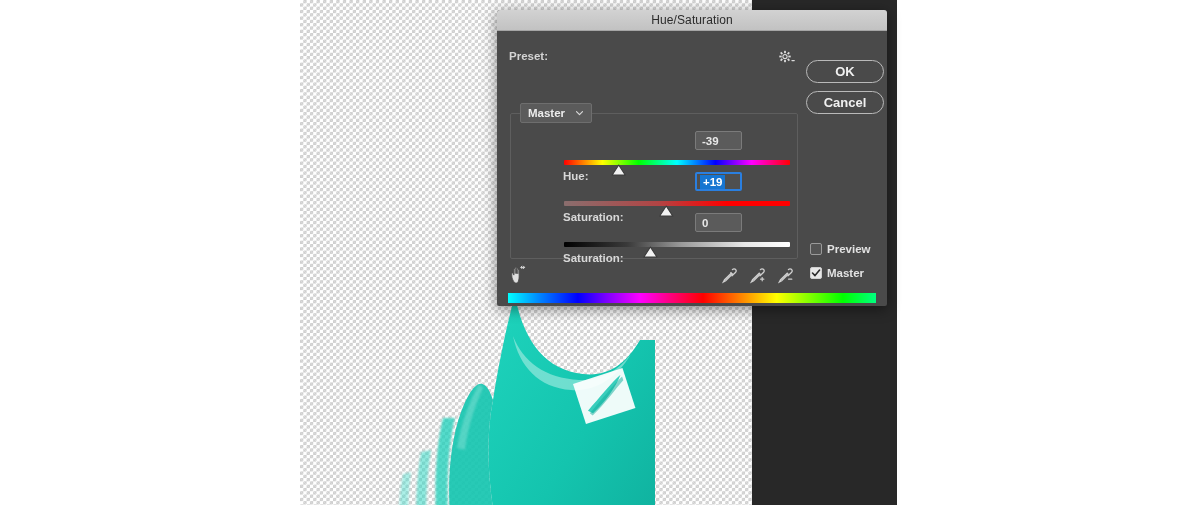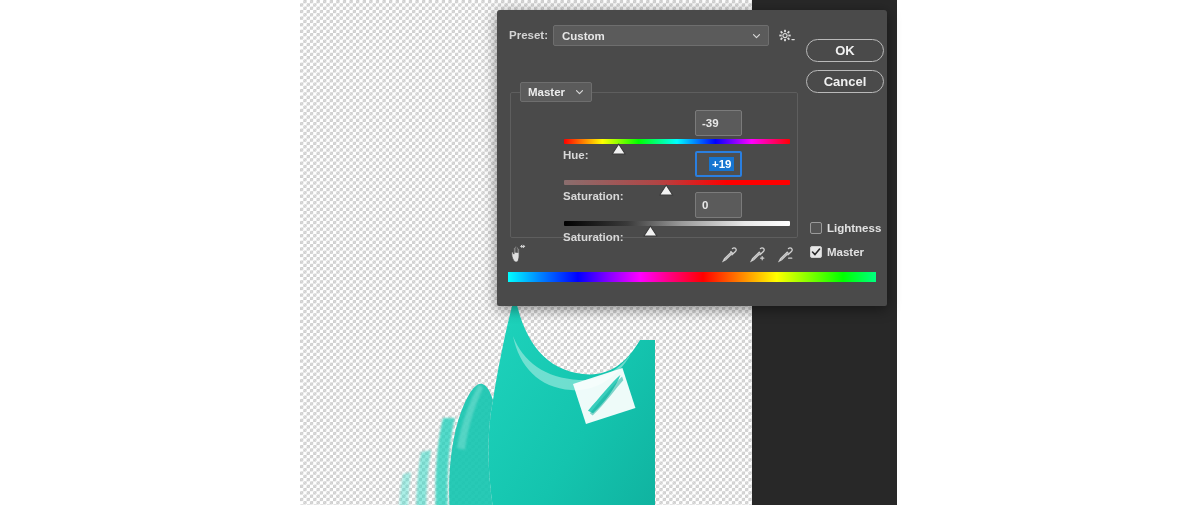--- a/index.html
+++ b/index.html
@@ -150,38 +150,38 @@
   .srow-hue  { top: 20px; }
   .srow-sat  { top: 61px; }
   .srow-lig  { top: 102px; }
 
   .srow .lbl {
     position: absolute; left: 52px; top: 0;
     font-size: 11.5px; color: #d8d8d8; margin-top: 36px;
   }
   .srow .numbox {
     position: absolute; left: 184px; top: -3px;
-    width: 47px; height: 26px;
+    width: 47px; height: 19px;
     background: #5b5b5b;
     border: 1px solid #7b7b7b;
     border-radius: 2px;
     color: #e8e8e8;
     font-size: 11.5px;
     display: flex; align-items: center;
   }
   .srow .numbox > span.val { margin-left: 6px; }
   .srow .numbox.focused {
     border: 2px solid #2a7fe0;
     background: #4f4f4f;
   }
   .srow .numbox.focused > span.val {
     background: #1675d1;
     color: #ffffff;
     padding: 1px 2px 1px 3px;
-    margin-left: 12px;
+    margin-left: 3px;
   }
 
   .track {
     position: absolute;
     left: 53px; top: 26px;
     width: 226px; height: 5px;
     border-radius: 1px;
   }
   .track-hue {
     background: linear-gradient(to right,
@@ -284,34 +284,29 @@
             <path d="M7 33 C22 24 40 12 49 8 L49 12 C40 17 24 29 9 36 Z" fill="#0fae9c" opacity=".5"></path>
           </g>
         </svg>
       </div>
     </div>
 
   </div>
 
   <div class="dialog">
 
+    <div class="titlebar">
+      <span>Hue/Saturation</span>
+    </div>
 
     <div class="dlg-body">
 
       <div class="preset-row">
         <span class="preset-label">Preset:</span>
 
-        <div class="preset-select">
-          <span class="val">Custom</span>
-          <span class="chev">
-            <svg width="9" height="9" viewBox="0 0 9 9">
-              <path d="M1.5 3.2 L4.5 6.2 L7.5 3.2" stroke="#d8d8d8" stroke-width="1.2" fill="none" stroke-linecap="round" stroke-linejoin="round"></path>
-            </svg>
-          </span>
-        </div>
 
         <div class="gear">
           <svg width="17" height="16" viewBox="0 0 17 16">
             <g fill="#dcdcdc">
               <circle cx="7" cy="7.5" r="2.6"></circle>
               <rect x="6.1" y="1.8" width="1.8" height="2.4"></rect>
               <rect x="6.1" y="10.8" width="1.8" height="2.4"></rect>
               <rect x="1.3" y="6.6" width="2.4" height="1.8"></rect>
               <rect x="10.3" y="6.6" width="2.4" height="1.8"></rect>
               <rect x="2.6" y="3.1" width="1.8" height="2.3" transform="rotate(-45 3.5 4.2)"></rect>
@@ -431,21 +426,21 @@
             <path d="M11.6 12.2 L14.8 12.2" stroke="#cfcfcf" stroke-width="1.2" stroke-linecap="round"></path>
           </svg>
         </div>
 
       </div>
 
       <div class="chk-row chk-colorize">
         <span class="chkbox">
           
         </span>
-        <span>Lightness</span>
+        <span>Preview</span>
       </div>
 
       <div class="chk-row chk-preview">
         <span class="chkbox on">
           <svg width="10" height="10" viewBox="0 0 10 10">
             <path d="M1.5 5 L4 7.6 L8.6 2" stroke="#2b2b2b" stroke-width="1.6" fill="none" stroke-linecap="round" stroke-linejoin="round"></path>
           </svg>
         </span>
         <span>Master</span>
       </div>

